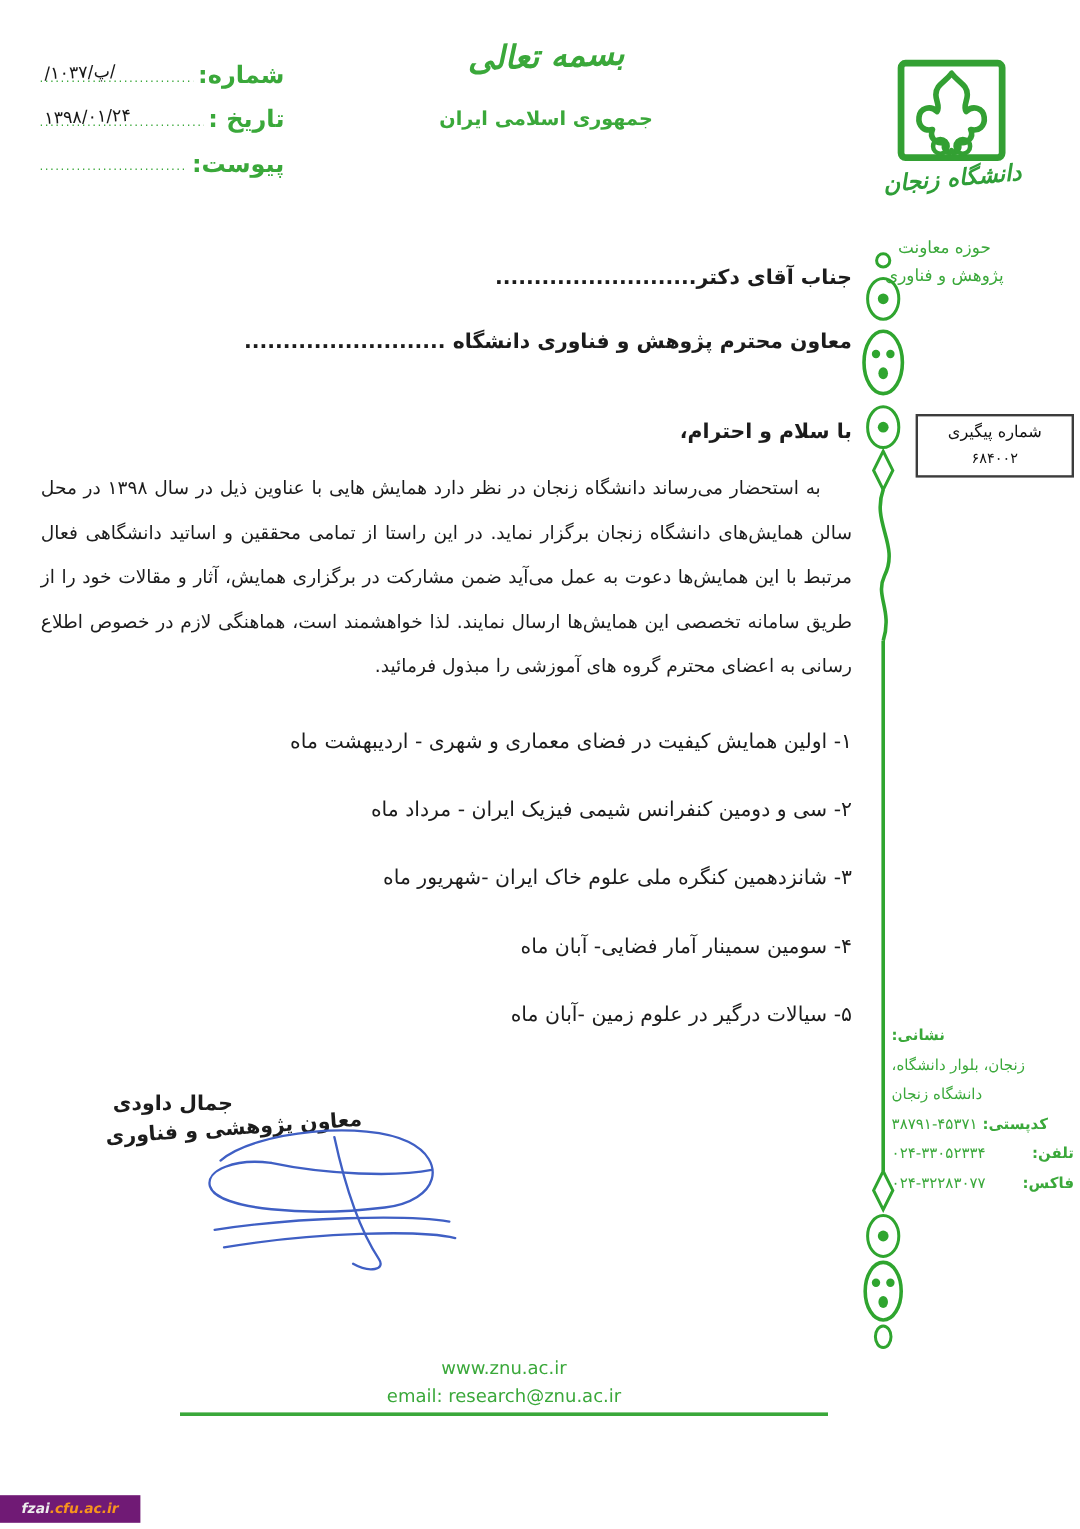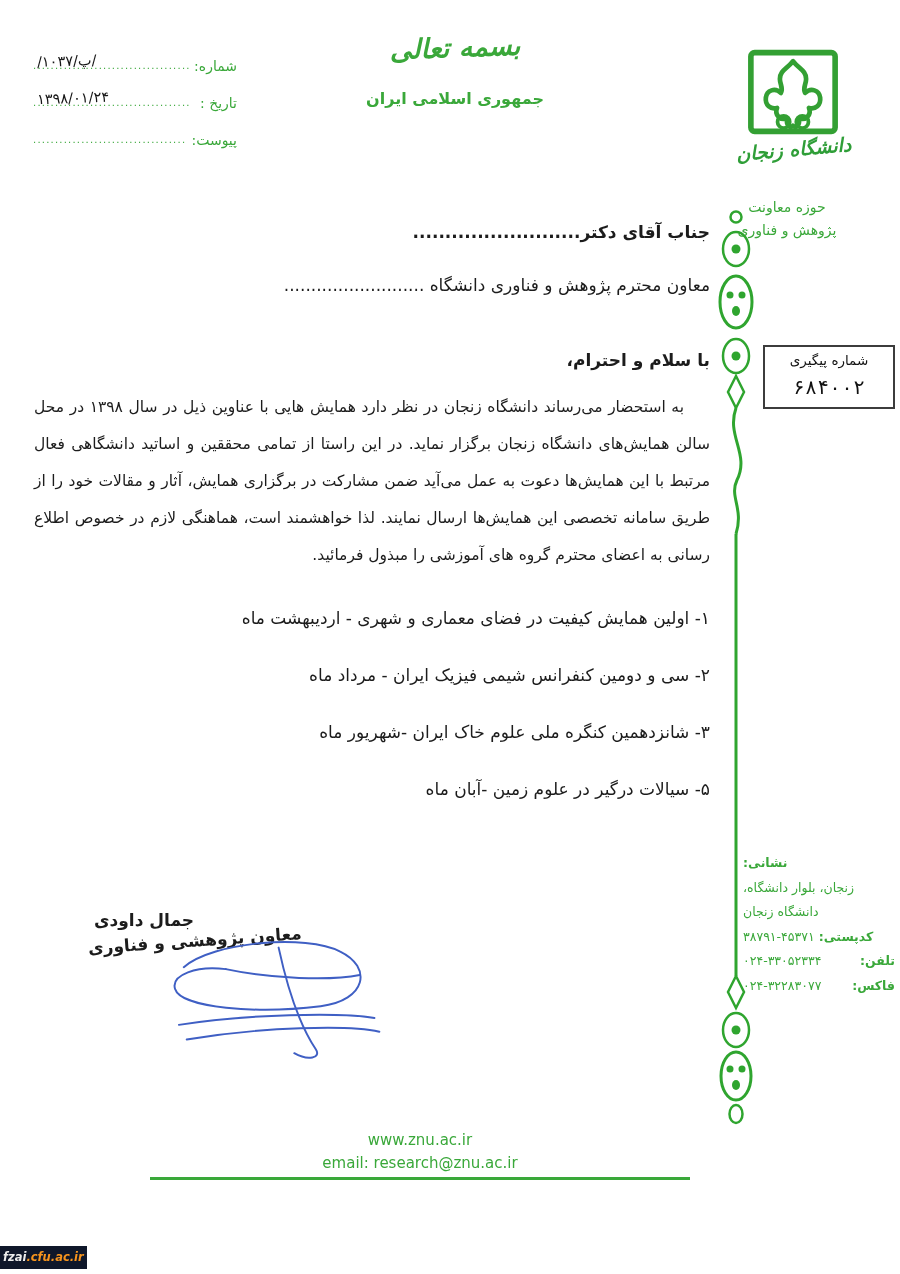--- a/index.html
+++ b/index.html
@@ -8,61 +8,61 @@
     --sig:#3f5fc4;
   }
   html,body{margin:0;padding:0;background:#fff;}
   .page{
     position:relative;width:900px;height:1274px;background:#ffffff;overflow:hidden;
     font-family:"DejaVu Sans",sans-serif;color:var(--ink);
   }
   
   .meta{position:absolute;top:52px;left:33px;width:204px;direction:rtl;}
   .meta-row{display:flex;align-items:flex-end;margin-bottom:15px;position:relative;height:22px;}
-  .meta-label{color:var(--green);font-weight:normal;font-size:14px;white-space:nowrap;margin-left:4px;}
+  .meta-label{color:var(--green);font-weight:bold;font-size:20px;white-space:nowrap;margin-left:4px;}
   .meta-dots{color:var(--green);font-size:10px;letter-spacing:1.2px;overflow:hidden;white-space:nowrap;flex:1;direction:ltr;padding-bottom:3px;}
   .meta-value{position:absolute;left:4px;bottom:5px;color:#161616;font-size:14.5px;transform:rotate(-2deg);white-space:nowrap;direction:ltr;}
   
   .center-head{position:absolute;top:32px;left:290px;width:330px;text-align:center;color:var(--green);}
   .besmele{font-size:27px;font-weight:bold;font-style:italic;transform:rotate(-2deg);}
   .country{font-size:16px;font-weight:bold;margin-top:26px;}
   
   .logo-wrap{position:absolute;top:48px;right:50px;width:114px;text-align:center;}
   .logo-svg{width:94px;height:88px;display:block;margin:0 auto;}
   .logo-caption{font-style:italic;font-weight:bold;color:#2f9e38;font-size:19px;margin-top:2px;transform:rotate(-5deg);white-space:nowrap;}
   .dept{position:absolute;top:196px;right:36px;width:154px;text-align:center;color:var(--green);font-size:14px;line-height:23px;}
   
   .tracking{position:absolute;top:345px;right:5px;width:116px;border:2px solid #3c3c3c;padding:5px 6px 7px;direction:rtl;background:#fff;}
   .tracking-label{font-size:13.5px;color:#111;text-align:center;white-space:nowrap;}
-  .tracking-number{font-size:20px;color:#111;text-align:center;letter-spacing:3px;margin-top:7px;direction:ltr;font-family:Liberation Mono, monospace;}
+  .tracking-number{font-size:12px;color:#111;text-align:center;letter-spacing:3px;margin-top:7px;direction:ltr;}
   
   .ornament{position:absolute;top:208px;left:706px;width:60px;height:920px;}
   
   .letter{position:absolute;top:222px;right:190px;width:676px;direction:rtl;}
   .to1{font-weight:bold;font-size:17px;}
-  .to2{font-weight:normal;font-size:17px;margin-top:33px;}
+  .to2{font-weight:bold;font-size:17px;margin-top:33px;}
   .salut{font-weight:bold;font-size:17px;margin-top:55px;}
   .body-par{font-size:15.5px;line-height:37px;text-align:justify;margin-top:19px;text-indent:26px;}
   .events{margin-top:34px;}
   .event{font-weight:normal;font-size:17px;margin-bottom:37px;white-space:nowrap;}
   
   .signature{position:absolute;top:910px;right:512px;width:300px;direction:rtl;}
   .signer-name{font-weight:bold;font-size:17px;text-align:left;padding-left:6px;}
   .signer-title{font-weight:bold;font-size:17px;text-align:left;margin-top:8px;transform:rotate(-4deg);transform-origin:left center;white-space:nowrap;}
   .scribble{position:absolute;top:20px;right:0;width:252px;height:132px;}
   
   .address{position:absolute;top:851px;right:5px;width:152px;direction:rtl;color:var(--green);font-size:12.5px;line-height:24.5px;text-align:left;}
   .addr-bold{font-weight:bold;}
   .addr-flex{display:flex;justify-content:space-between;}
   .addr-num{direction:ltr;}
   
   .footer-line{position:absolute;top:1177px;left:150px;width:540px;height:3px;background:var(--green);}
   .footer-text{position:absolute;top:1129px;left:150px;width:540px;text-align:center;color:var(--green);font-size:15px;line-height:23px;direction:ltr;}
   
-  .watermark{position:absolute;left:0;top:1246px;background:#0f172a;color:#ededed;font-size:11.5px;font-weight:bold;font-style:italic;padding:4px 3px 5px;white-space:nowrap;direction:ltr;}
+  .watermark{position:absolute;left:0;top:1246px;background:#701a75;color:#ededed;font-size:11.5px;font-weight:bold;font-style:italic;padding:4px 18px 5px;white-space:nowrap;direction:ltr;}
   .wm-suffix{color:#f7941d;}
   svg .g-stroke{fill:none;stroke:#2fa52f;}
   svg .g-fill{fill:#2fa52f;stroke:none;}
 </style>
 </head>
 <body>
 
 <div class="page">
 
   <div class="meta">
@@ -131,20 +131,21 @@
 
   <div class="letter">
     <div class="to1">جناب آقای دکتر..........................</div>
     <div class="to2">معاون محترم پژوهش و فناوری دانشگاه ..........................</div>
     <div class="salut">با سلام و احترام،</div>
     <div class="body-par">به استحضار می‌رساند دانشگاه زنجان در نظر دارد همایش هایی با عناوین ذیل در سال ۱۳۹۸ در محل سالن همایش‌های دانشگاه زنجان برگزار نماید. در این راستا از تمامی محققین و اساتید دانشگاهی فعال مرتبط با این همایش‌ها دعوت به عمل می‌آید ضمن مشارکت در برگزاری همایش، آثار و مقالات خود را از طریق سامانه تخصصی این همایش‌ها ارسال نمایند. لذا خواهشمند است، هماهنگی لازم در خصوص اطلاع رسانی به اعضای محترم گروه های آموزشی را مبذول فرمائید.</div>
     <div class="events">
       <div class="event">۱- اولین همایش کیفیت در فضای معماری و شهری - اردیبهشت ماه</div>
       <div class="event">۲- سی و دومین کنفرانس شیمی فیزیک ایران - مرداد ماه</div>
       <div class="event">۳- شانزدهمین کنگره ملی علوم خاک ایران -شهریور ماه</div>
+      <div class="event">۴- سومین سمینار آمار فضایی- آبان ماه</div>
       <div class="event">۵- سیالات درگیر در علوم زمین -آبان ماه</div>
     </div>
   </div>
 
   <div class="signature">
     <div class="signer-name">جمال داودی</div>
     <div class="signer-title">معاون پژوهشی و فناوری</div>
     <svg class="scribble" viewBox="0 0 250 135">
       <g fill="none" stroke="#3f5fc4" stroke-width="2" stroke-linecap="round">
         <path d="M45 38 C75 12 170 4 205 22 C238 38 232 72 185 78 C120 86 42 80 36 60 C32 46 58 36 88 40"></path>

